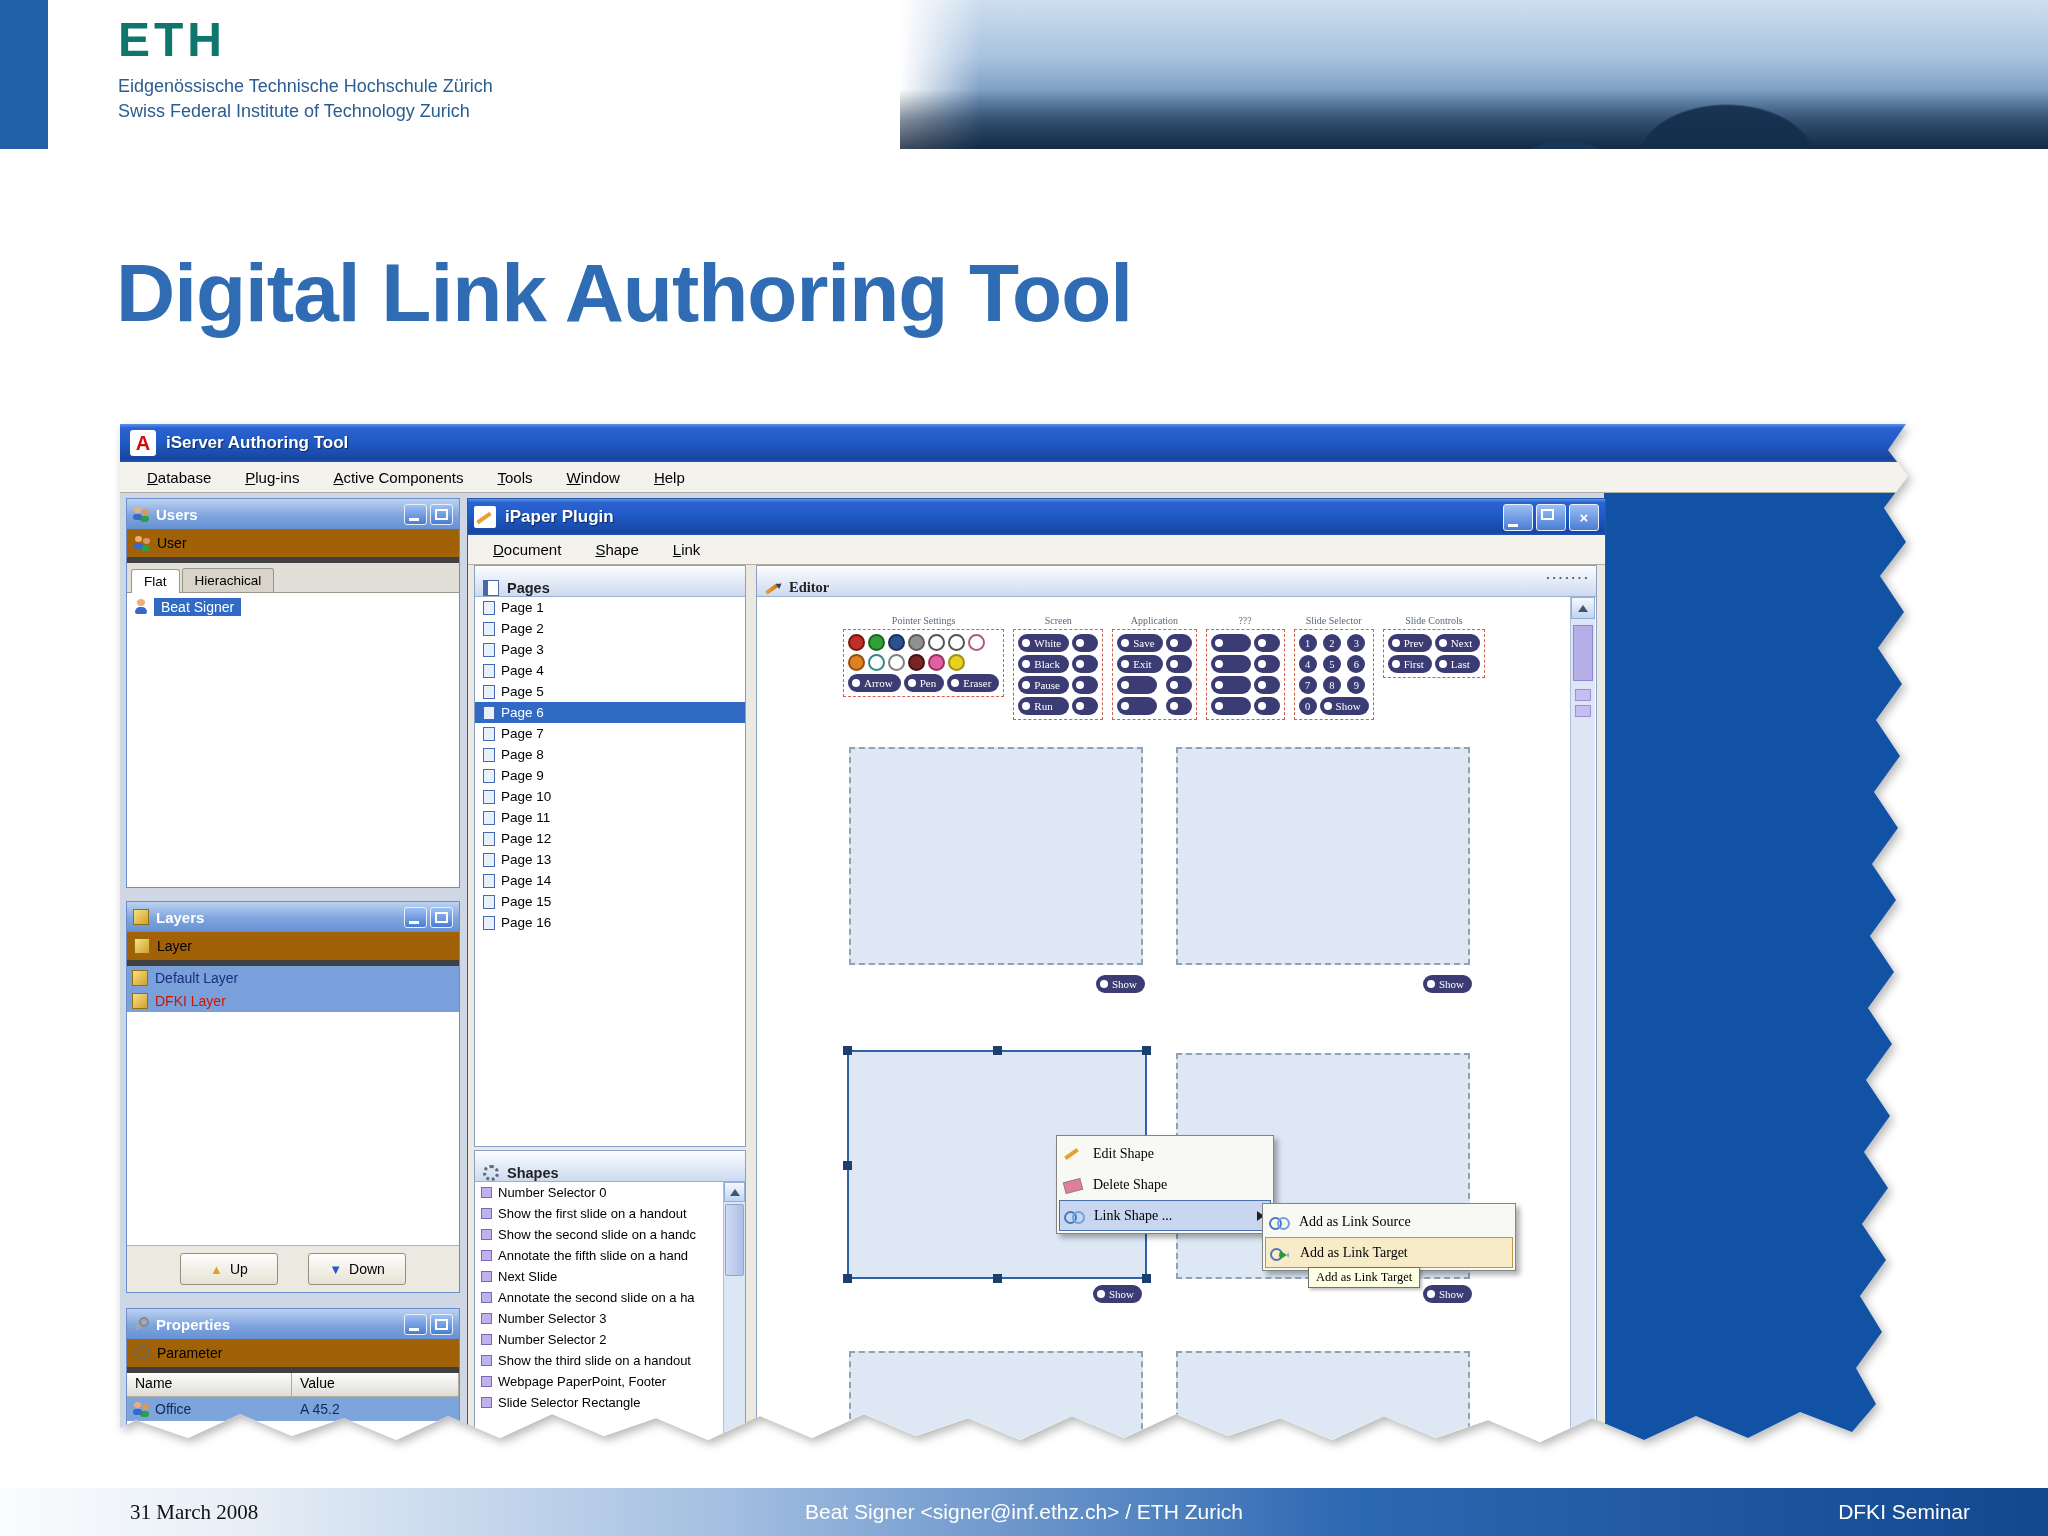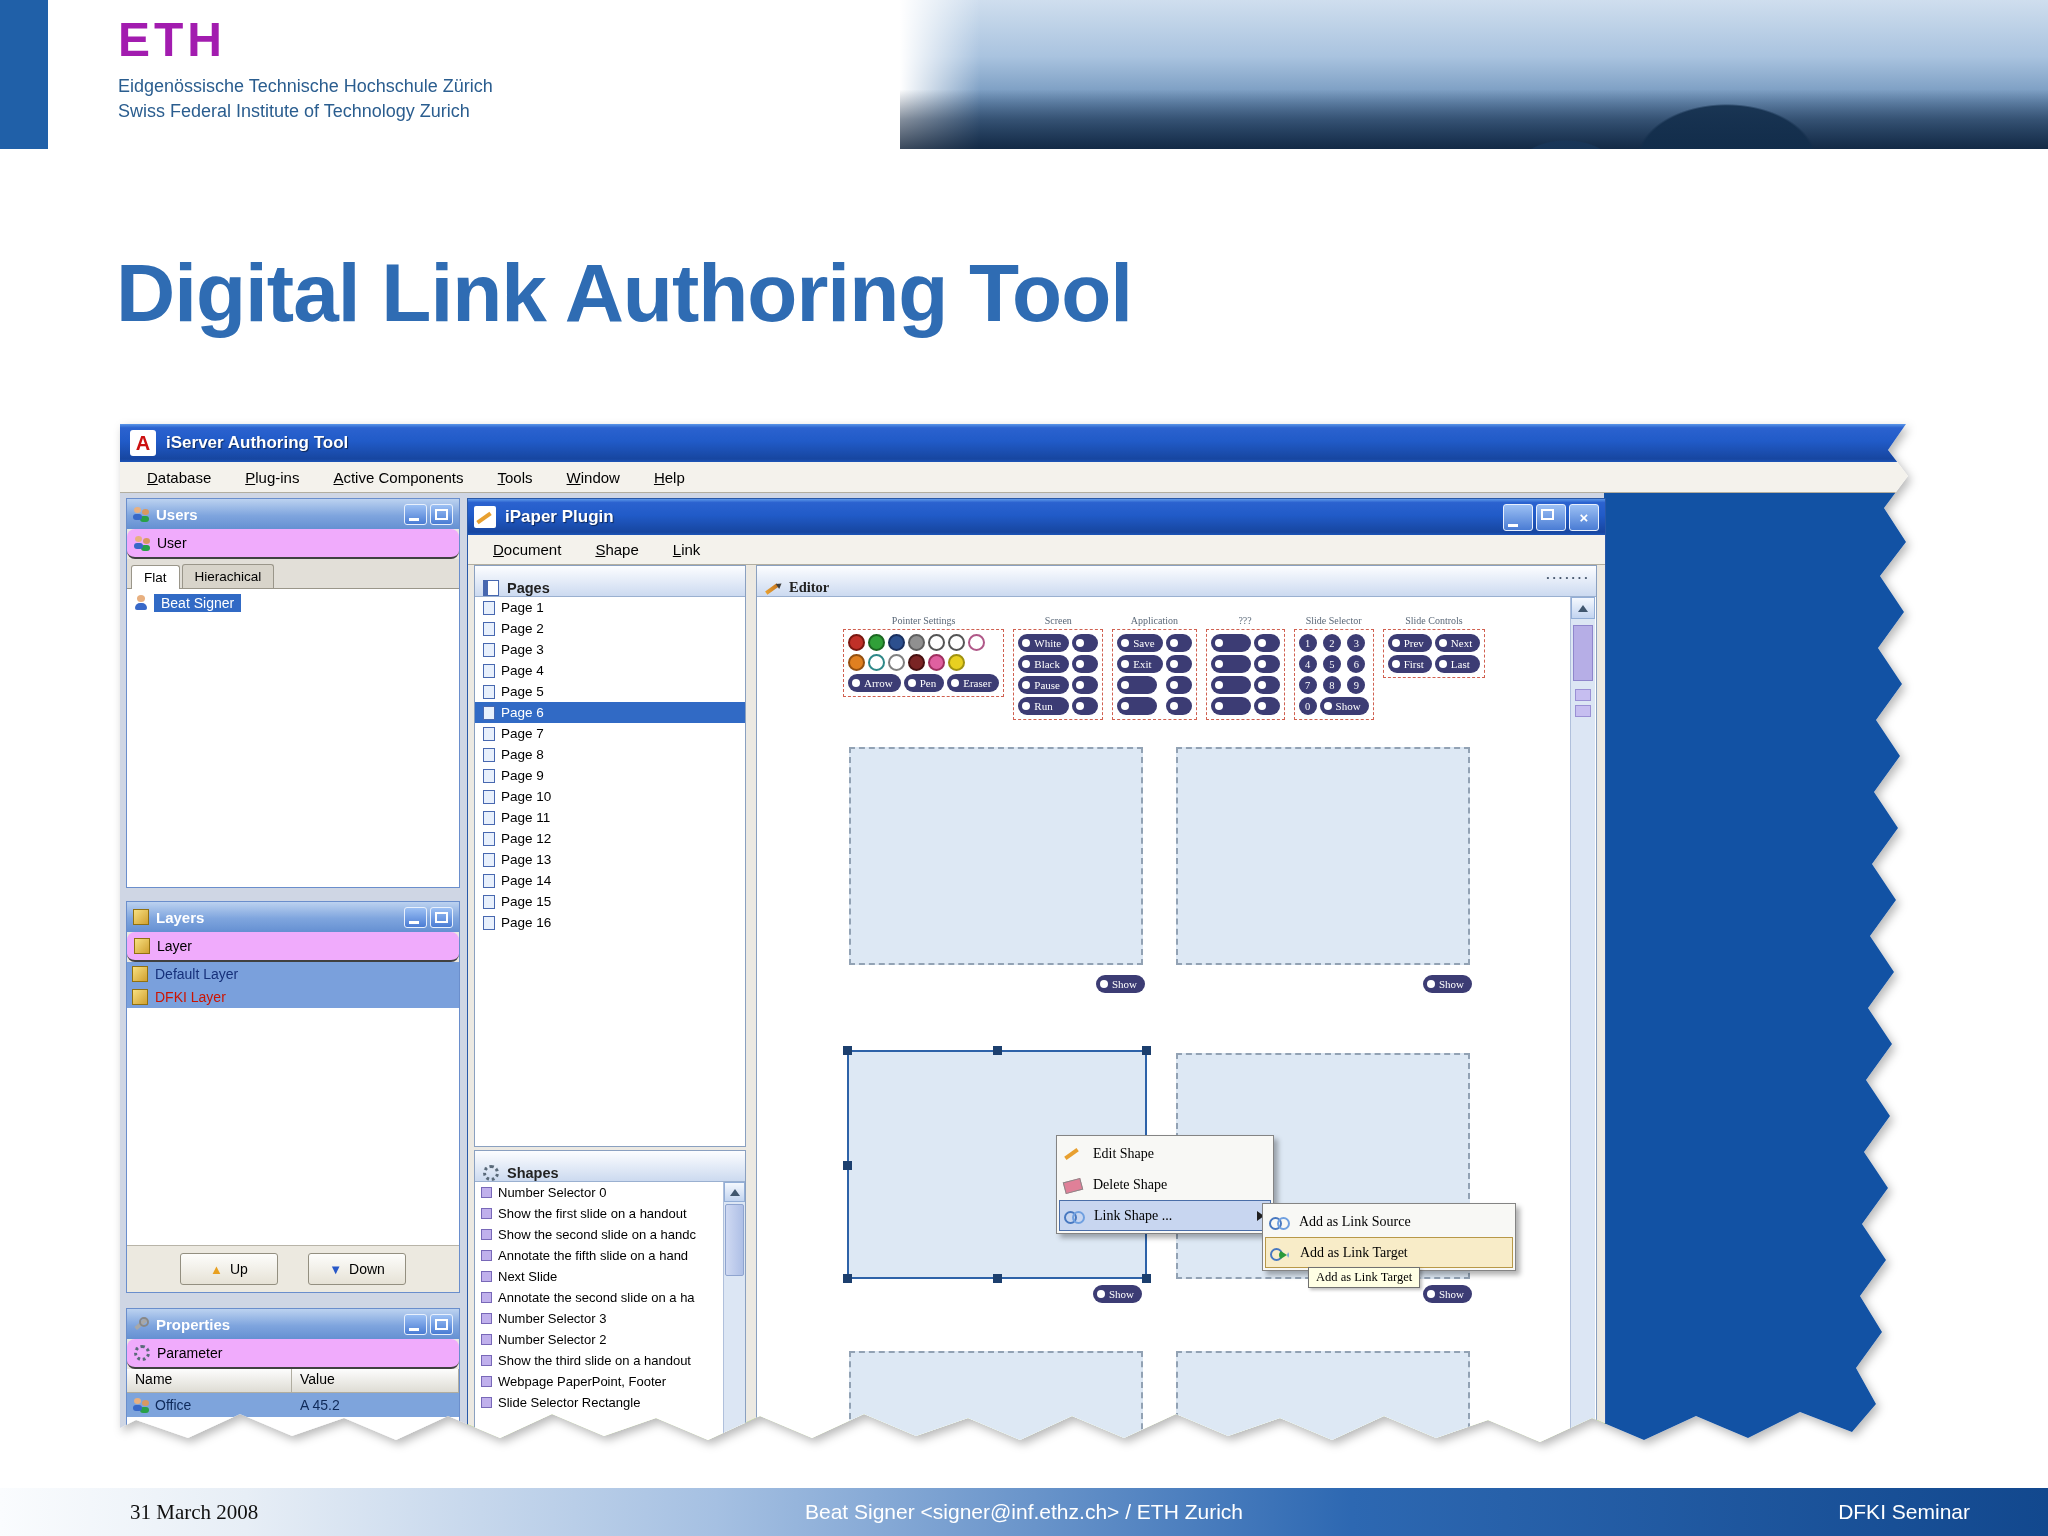--- a/index.html
+++ b/index.html
@@ -3,21 +3,21 @@
 <meta charset="utf-8">
 <style>
   html,body{margin:0;padding:0;background:#9a9a9a;}
   .slide{position:relative;width:2048px;height:1536px;background:#fff;overflow:hidden;
          font-family:"Liberation Sans",sans-serif;color:#000;}
 
   
   .hdr{position:absolute;left:0;top:0;width:2048px;height:149px;background:#fff;}
   .hdr-strip{position:absolute;left:0;top:0;width:48px;height:149px;background:#2060a8;}
   .eth-logo{position:absolute;left:118px;top:12px;font-size:48px;font-weight:bold;
-            letter-spacing:4px;color:#a21caf;}
+            letter-spacing:4px;color:#0f766e;}
   .eth-lines{position:absolute;left:118px;top:74px;font-size:18px;line-height:25px;color:#2a5d8f;}
   .banner{position:absolute;left:900px;top:0;width:1148px;height:149px;
     background:
       radial-gradient(150px 95px at 72% 108%, rgba(18,45,75,.88) 0 58%, transparent 60%),
       radial-gradient(90px 60px at 58% 118%, rgba(25,55,90,.8) 0 58%, transparent 60%),
       linear-gradient(180deg, rgba(10,30,55,0) 60%, rgba(15,35,62,.5) 80%, rgba(10,28,52,.8) 100%),
       linear-gradient(90deg,#ffffff 0%, rgba(255,255,255,0) 7%),
       linear-gradient(180deg,#cfdeee 0%,#a9c3df 38%,#7195bc 68%,#3c648e 100%);}
 
   .slide-title{position:absolute;left:116px;top:246px;font-size:82px;font-weight:bold;
@@ -64,22 +64,22 @@
   .panel{position:absolute;background:#ece9e2;border:1px solid #6a8ecc;display:flex;flex-direction:column;box-sizing:border-box;}
   .ptitle{height:30px;flex:0 0 30px;background:linear-gradient(180deg,#bcd2f0,#7fa5de 55%,#6590d2);
           color:#fff;font-weight:bold;font-size:15px;display:flex;align-items:center;gap:7px;padding:0 6px;}
   .pbtns{margin-left:auto;display:flex;gap:3px;}
   .wb{position:relative;width:21px;height:19px;border:1px solid #e8f0fc;border-radius:3px;
       background:linear-gradient(#9cc0f4,#4a7cd4);}
   .wb-min::after{content:"";position:absolute;left:4px;bottom:3px;width:10px;height:3px;background:#fff;}
   .wb-max::after{content:"";position:absolute;left:4px;top:4px;width:9px;height:7px;border:2px solid #fff;}
   .wb-close{background:linear-gradient(#f09078,#cf4326);display:flex;align-items:center;justify-content:center;
             color:#fff;font-weight:bold;font-size:15px;}
-  .ptoolbar{height:28px;flex:0 0 28px;background:#f0abfc;border-bottom:2px solid #404040;
-            display:flex;align-items:center;gap:7px;padding:0 7px;font-size:14px;border-radius:8px;}
+  .ptoolbar{height:28px;flex:0 0 28px;background:#a16207;border-bottom:6px solid #404040;
+            display:flex;align-items:center;gap:7px;padding:0 7px;font-size:14px;}
   .plist{flex:1;background:#fff;overflow:hidden;position:relative;}
 
   
   .i16{position:relative;display:inline-block;width:16px;height:16px;}
   .person::before{content:"";position:absolute;left:4px;top:0;width:8px;height:7px;border-radius:50%;background:#e8b080;}
   .person::after{content:"";position:absolute;left:2px;top:8px;width:12px;height:7px;border-radius:5px 5px 2px 2px;background:#3868c8;}
   .persons::before{content:"";position:absolute;left:1px;top:1px;width:7px;height:6px;border-radius:50%;background:#e8b080;box-shadow:8px 2px 0 #d89860;}
   .persons::after{content:"";position:absolute;left:0;top:8px;width:9px;height:6px;border-radius:4px;background:#3868c8;box-shadow:7px 2px 0 #28a048;}
   .ilayer{background:linear-gradient(135deg,#f8e080,#d0a030);border:1px solid #907010;box-sizing:border-box;}
   .iwrench{background:none;}

